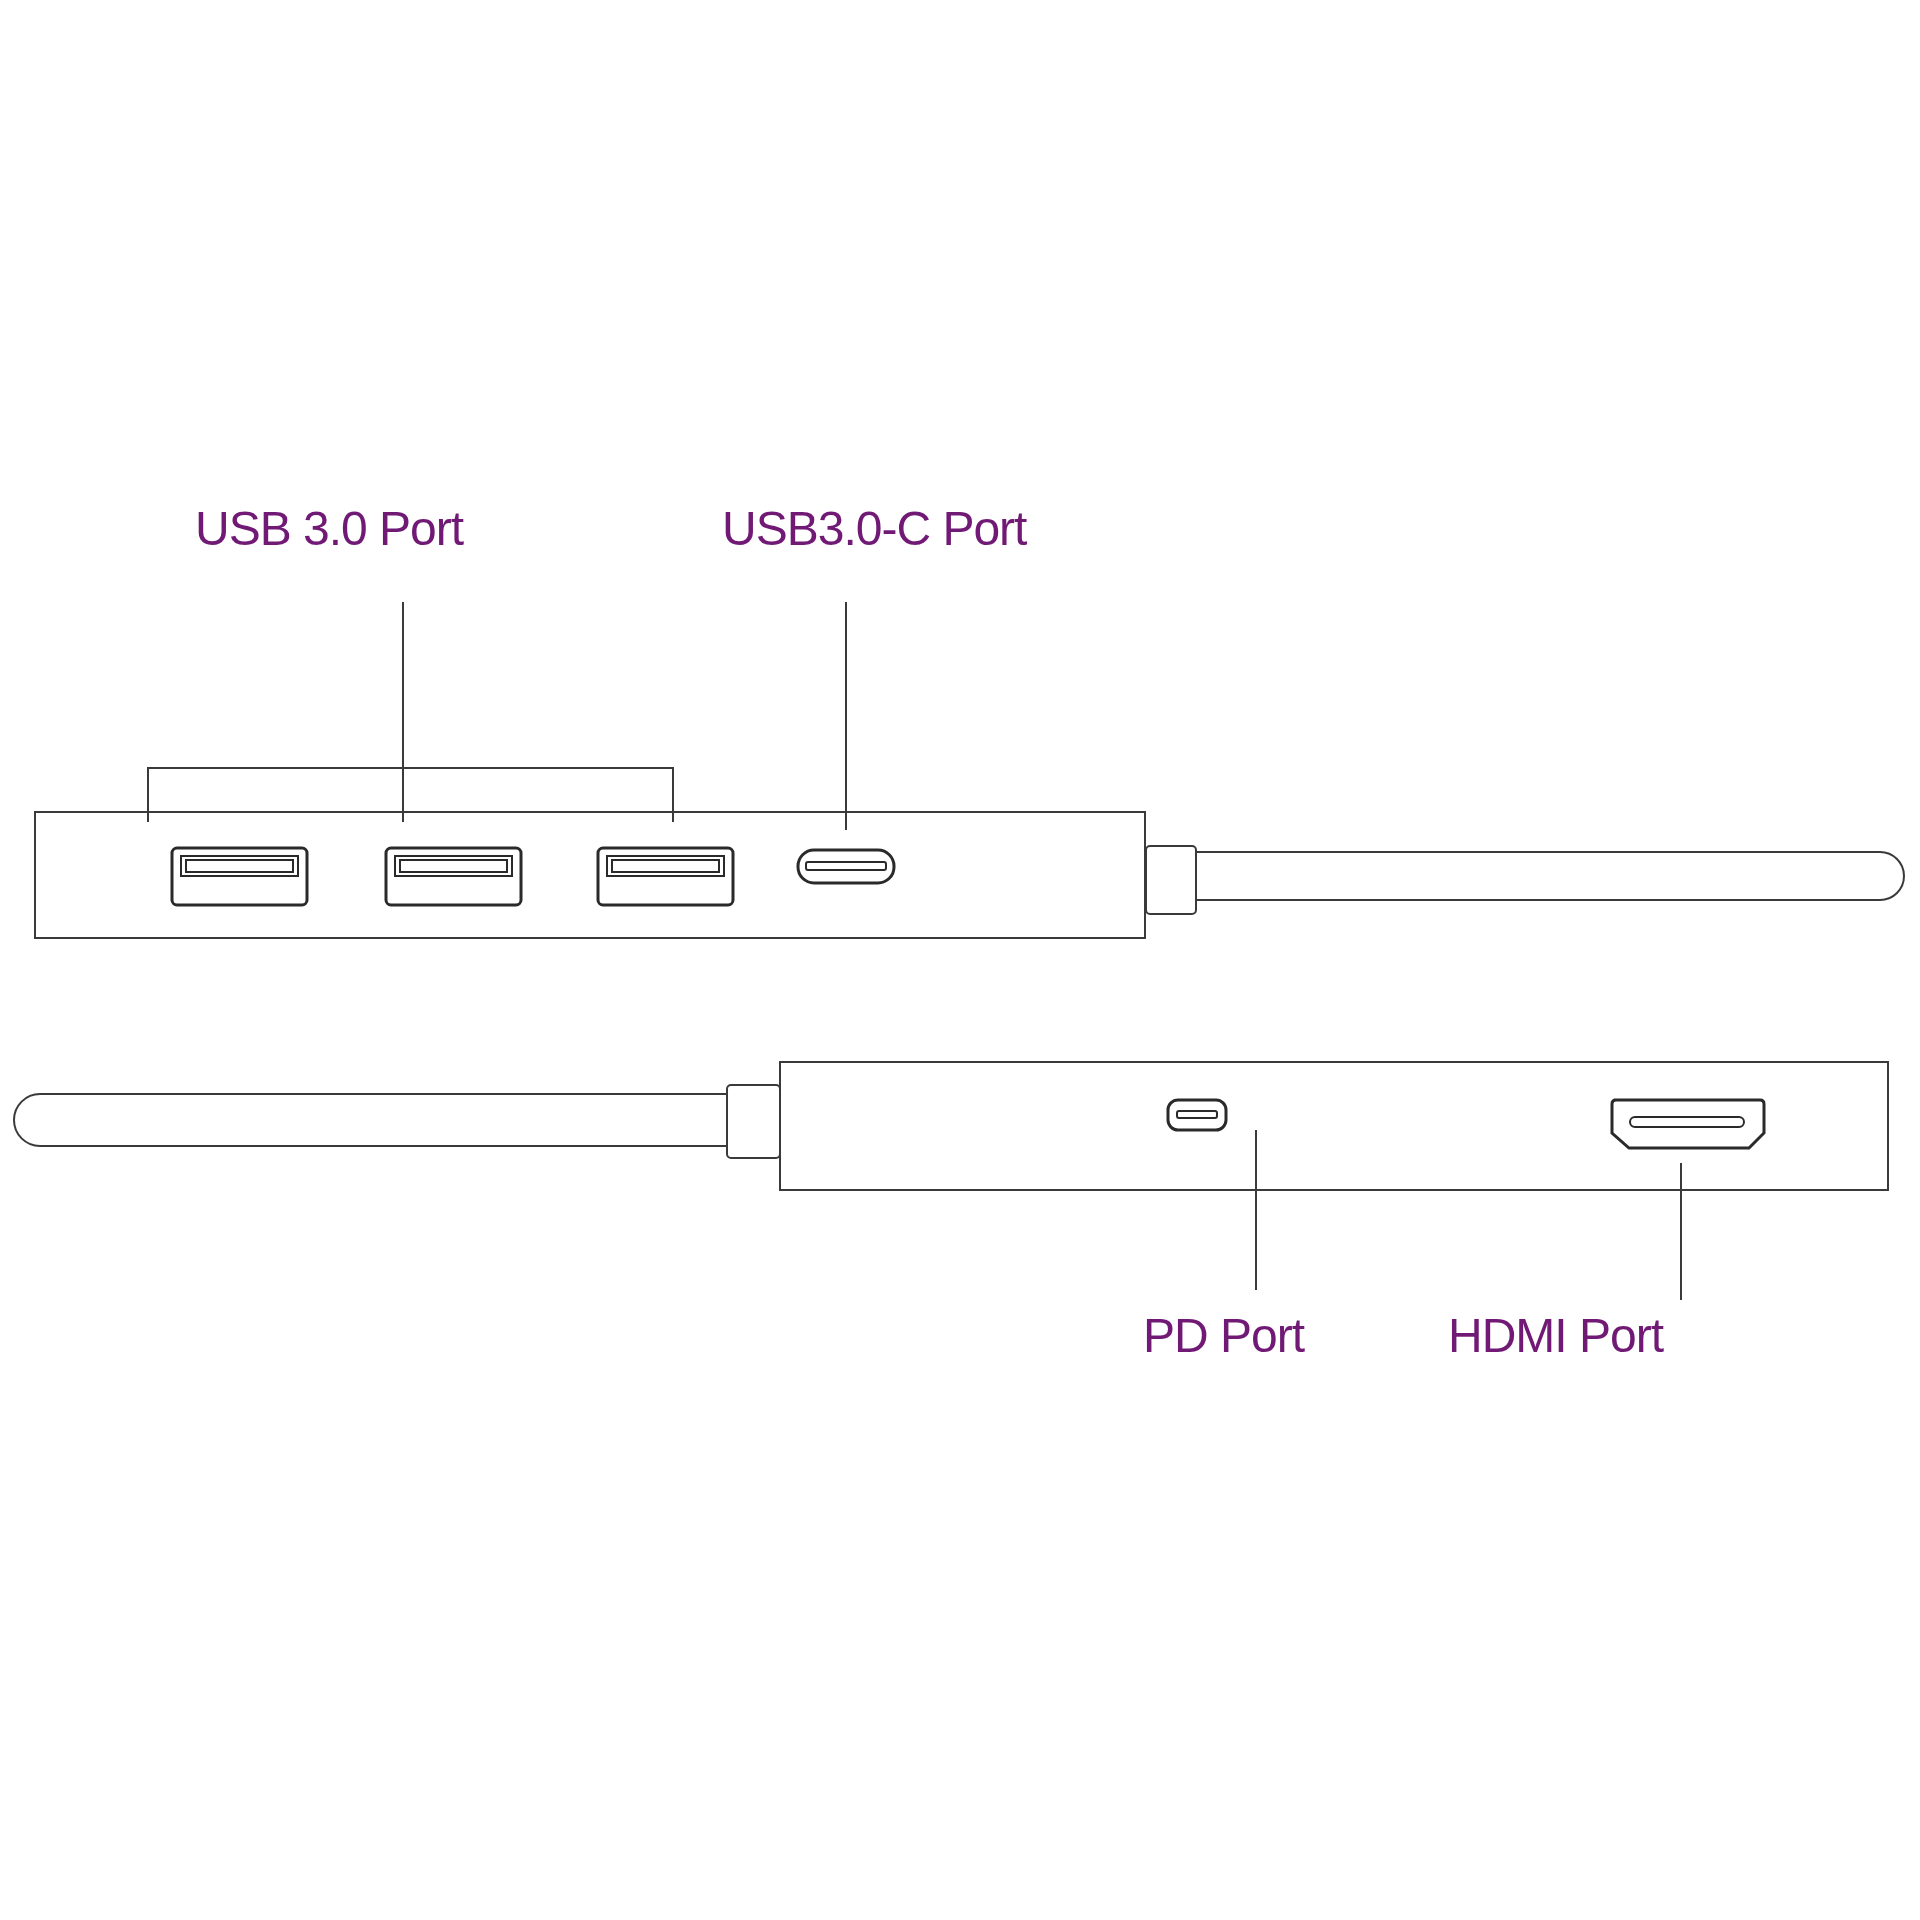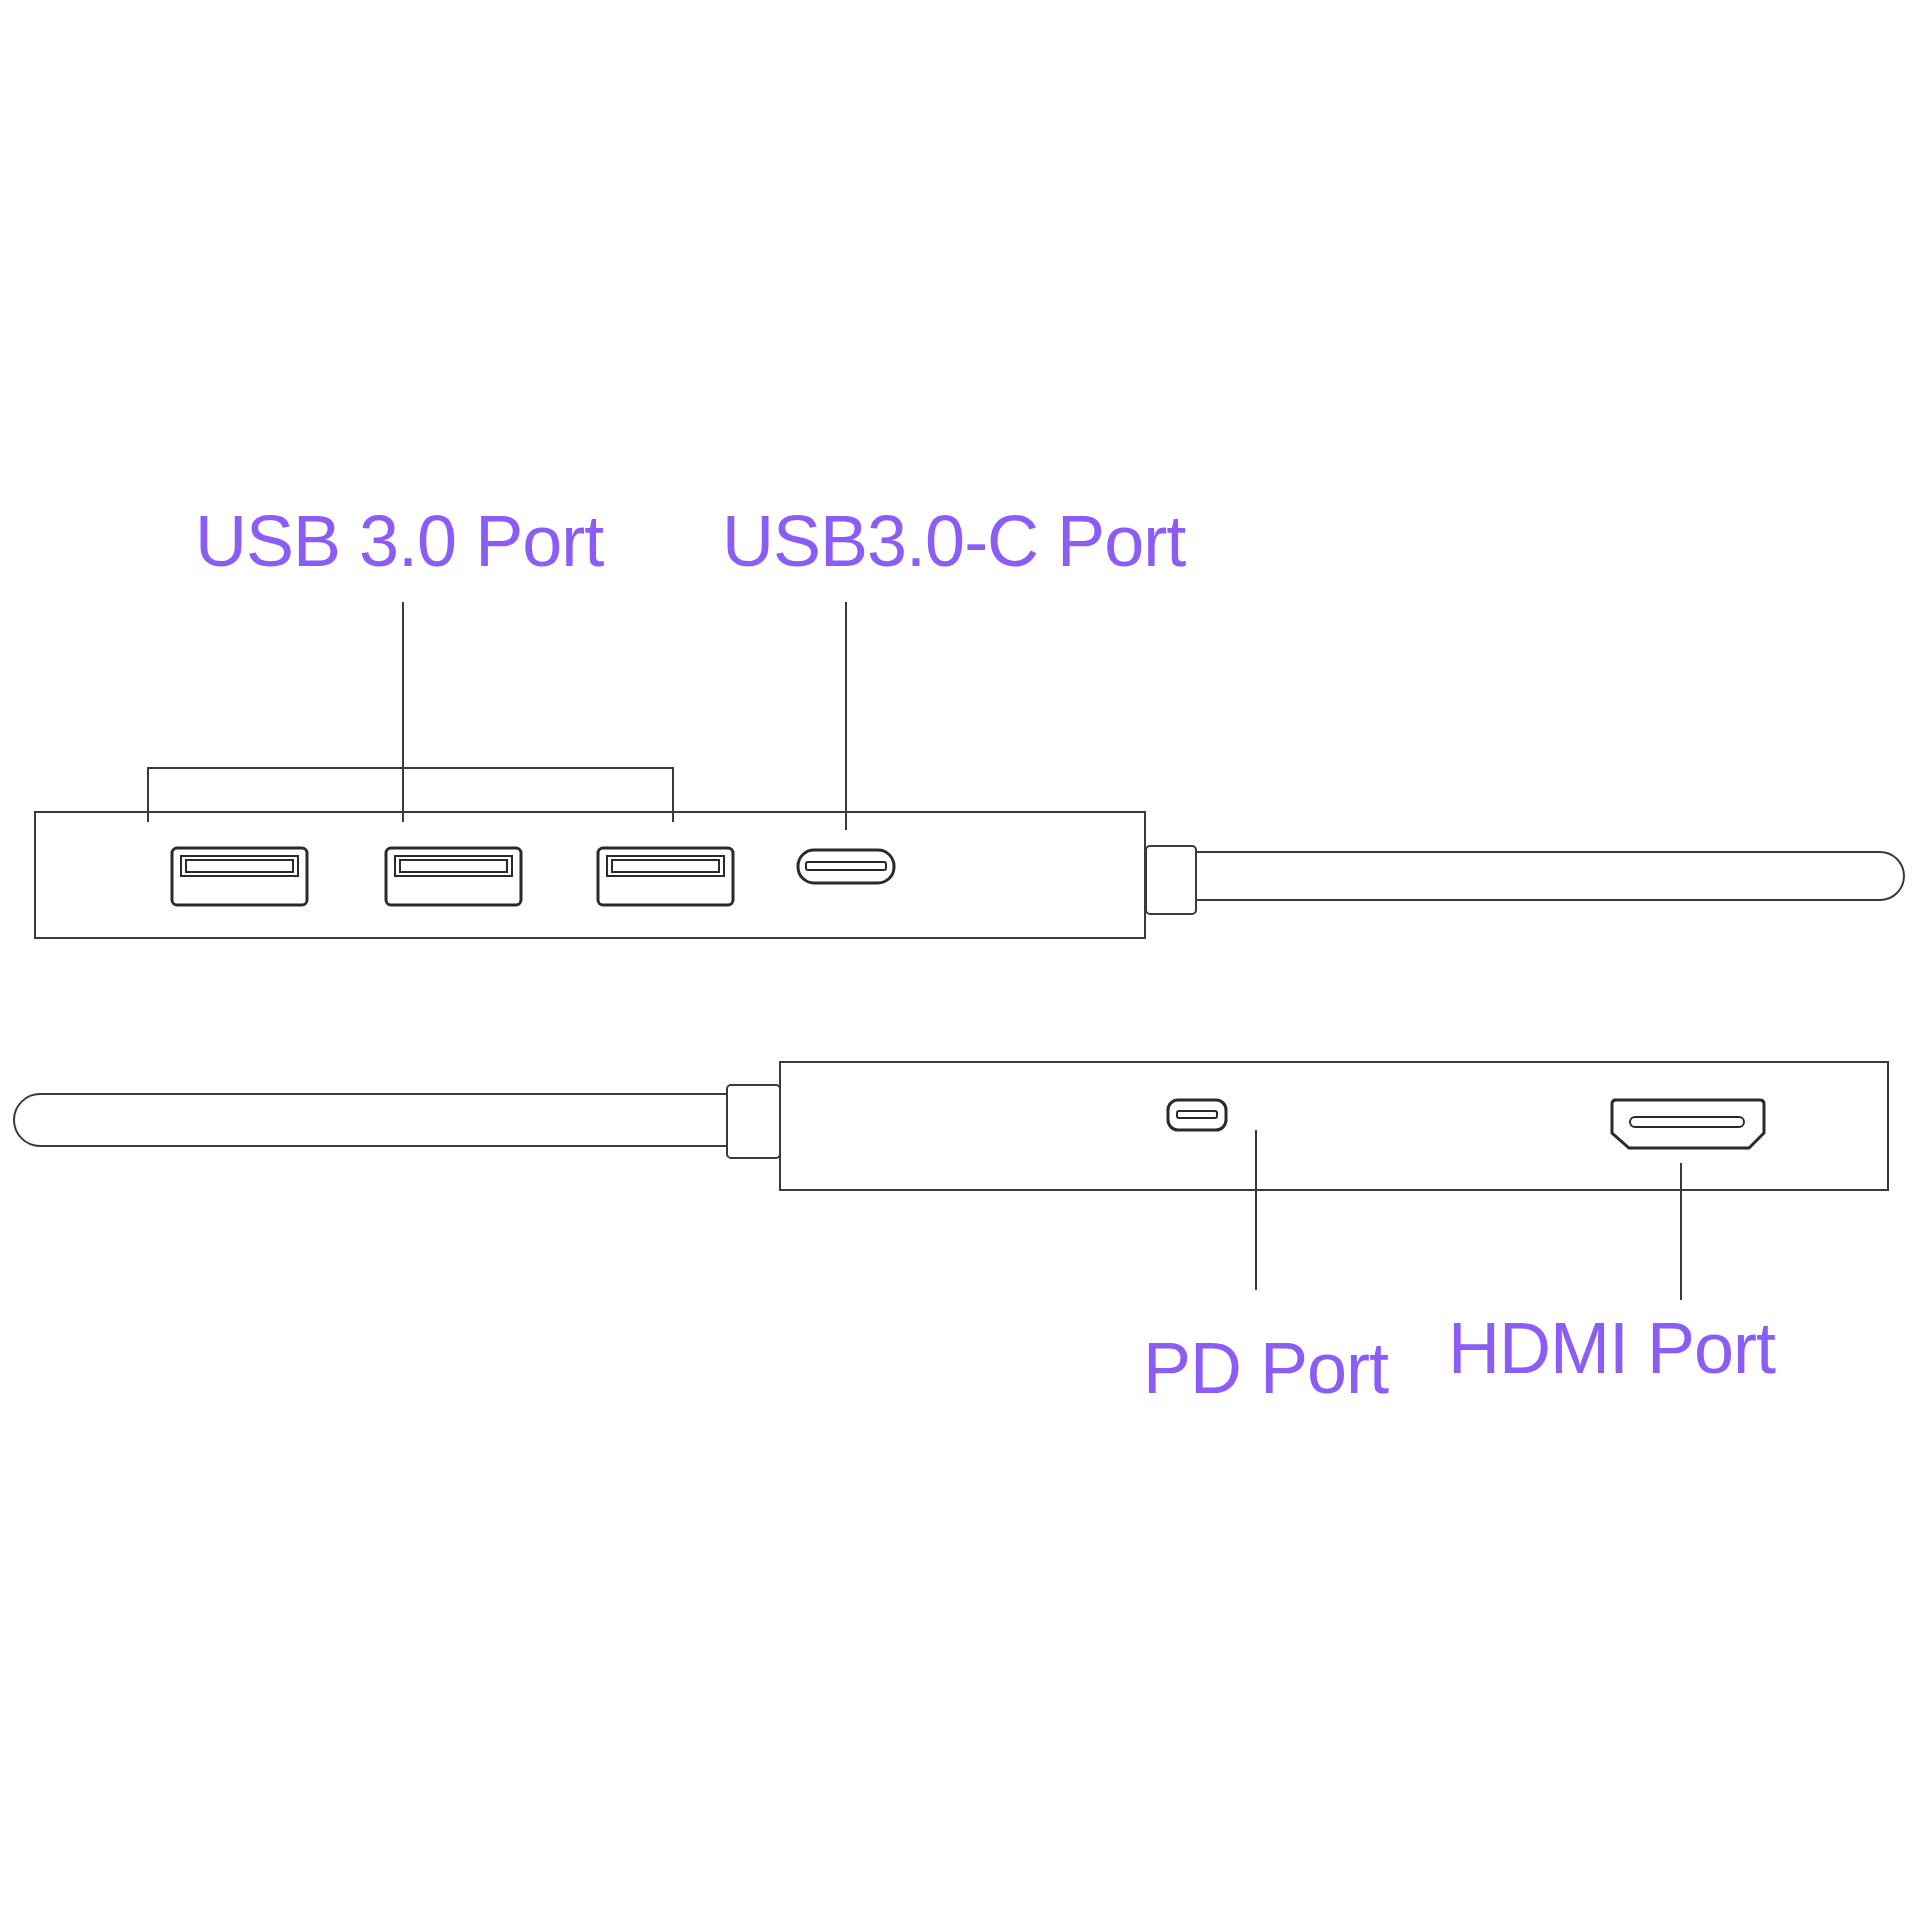--- a/index.html
+++ b/index.html
@@ -6,22 +6,22 @@
     body { width: 1920px; height: 1920px; position: relative; overflow: hidden; }
     svg { position: absolute; left: 0; top: 0; }
     .outline { fill: #ffffff; stroke: #3a3a3a; stroke-width: 2; }
     .thin { fill: none; stroke: #3a3a3a; stroke-width: 2; }
     .port { fill: #ffffff; stroke: #2a2a2a; stroke-width: 3; }
     .port-inner { fill: #ffffff; stroke: #2a2a2a; stroke-width: 2; }
     .label {
       position: absolute;
       font-family: "Liberation Sans", "DejaVu Sans", sans-serif;
       font-weight: 400;
-      font-size: 72px;
-      color: #8b5cf6;
+      font-size: 48px;
+      color: #701a75;
       white-space: nowrap;
       line-height: 1;
       letter-spacing: -1px;
     }
   </style>
 </head>
 <body>
 
 <svg width="1920" height="1920" viewBox="0 0 1920 1920">
 
@@ -82,14 +82,14 @@
 
     <g>
       <path class="port" d="M1614 1100 L1760 1100 Q1764 1100 1764 1104 L1764 1133 L1749 1148 L1629 1148 L1612 1133 L1612 1104 Q1612 1100 1616 1100 Z"></path>
       <rect class="port-inner" x="1630" y="1117" width="114" height="10" rx="5"></rect>
     </g>
   </g>
 </svg>
 
 <div class="label" style="left:195px; top:505px;">USB 3.0 Port</div>
 <div class="label" style="left:700px; top:505px;margin-left:22px;">USB3.0-C Port</div>
-<div class="label" style="left:1143px; top:1312px;margin-top:20px;">PD Port</div>
+<div class="label" style="left:1143px; top:1312px;">PD Port</div>
 <div class="label" style="left:1448px; top:1312px;">HDMI Port</div>
 
 </body></html>

